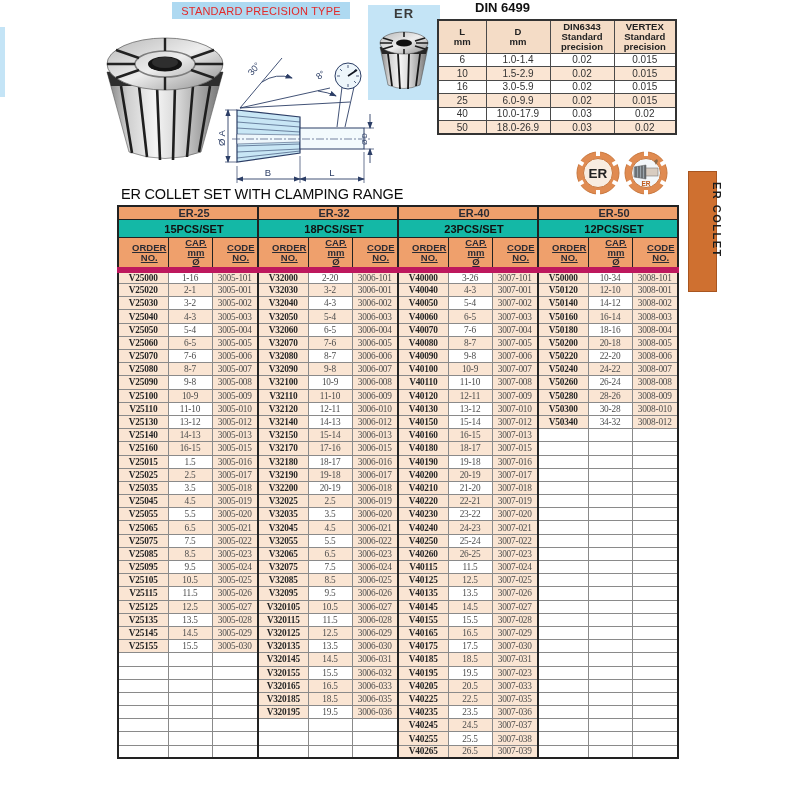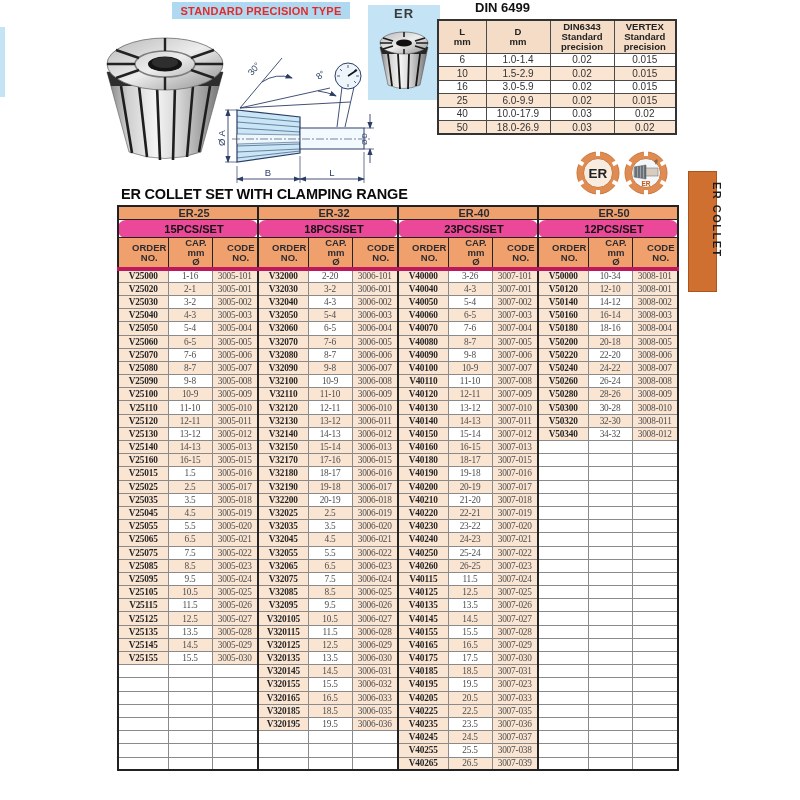--- a/index.html
+++ b/index.html
@@ -3,21 +3,21 @@
 <meta charset="utf-8">
 <style>
   * { margin:0; padding:0; box-sizing:border-box; }
   html,body { width:800px; height:800px; }
   body { font-family:"Liberation Sans", sans-serif; background:#ffffff; position:relative; overflow:hidden; }
   .page { position:absolute; inset:0; width:800px; height:800px; background:#fff; }
 
   
   .blue-sliver { position:absolute; left:0; top:27px; width:5px; height:70px; background:#c4e4f6; }
   .precision-label { position:absolute; left:172px; top:2px; width:178px; height:17px;
-    background:#aed9f1; color:#e22a2a; font-weight:bold; font-size:11px; letter-spacing:.2px;
+    background:#aed9f1; color:#e22a2a; font-weight:normal; font-size:11px; letter-spacing:.2px;
     display:flex; align-items:center; justify-content:center; }
   .din-title { position:absolute; left:475px; top:0px; font-size:13px; font-weight:bold; color:#111; }
 
   .photo-wrap { position:absolute; left:97px; top:22px; width:136px; height:142px; }
   .draw-wrap  { position:absolute; left:218px; top:50px; width:160px; height:145px; }
 
   .er-box { position:absolute; left:368px; top:5px; width:72px; height:95px; background:#c4e4f6; }
   .er-box .er-label { position:absolute; top:1px; left:0; width:100%; text-align:center;
      font-size:13px; font-weight:bold; color:#3a3a3a; letter-spacing:1px; }
   .er-box svg { position:absolute; left:8px; top:18px; }
@@ -39,38 +39,38 @@
   #badge-collet { left:624px; top:151px; }
 
   
   .side-tab { position:absolute; left:688px; top:171px; width:29px; height:121px;
      background:#cf7030; border:1px solid #a85520; }
   .side-tab span { position:absolute; left:0; top:6px; width:100%; height:100%;
      writing-mode:vertical-rl; text-align:left; font-size:11px; font-weight:bold; color:#1d1d1d;
      letter-spacing:1.5px; padding-top:4px; display:block; margin-left:7px; }
 
   
-  .section-title { position:absolute; left:121px; top:186px; font-size:14.5px; font-weight:bold;
+  .section-title { position:absolute; left:121px; top:186px; font-size:14.5px; font-weight:normal;
      color:#0b0b0b; letter-spacing:-.2px; }
   .main-table { position:absolute; left:117px; top:205px; width:561px; border-collapse:collapse;
      table-layout:fixed; border:2px solid #222; }
   .main-table th, .main-table td { padding:0; text-align:center; vertical-align:middle;
      overflow:hidden; white-space:nowrap; }
   .main-table th { border:1px solid #222; color:#2b2b33;padding-left:12px; }
   .main-table td { border:1px solid #8a8a8a; }
   .r-grp th { background:#efa06c; font-size:11px; height:13px; font-weight:bold; }
-  .r-set th { background:#ec4899; font-size:11px; height:18px; font-weight:bold; color:#111;border-radius:8px; }
+  .r-set th { background:#14b8a6; font-size:11px; height:18px; font-weight:bold; color:#111; }
   .r-cols th { background:#efa06c; font-size:9.5px; line-height:1.02; white-space:pre-line;
      height:30px; font-weight:bold; }
   .main-table tbody tr { height:13.2px;font-family:Liberation Serif, serif; }
   .main-table tbody td { font-size:9.3px; color:#4c4c4c; letter-spacing:-.2px; background:#fff; }
   .main-table td.order { font-weight:bold; color:#262626; }
   .main-table td.peach { background:#fae5d3; }
   .main-table td.gs, .main-table th.gs { border-left:2px solid #222; }
-  .main-table thead tr.r-cols th { border-bottom:4px solid #be185d; }
+  .main-table thead tr.r-cols th { border-bottom:6px solid #be185d;text-decoration:underline; }
 </style>
 </head>
 <body>
 
 <div class="page">
 
   <div class="blue-sliver"></div>
 
   <div class="precision-label">STANDARD PRECISION TYPE</div>
 
@@ -481,34 +481,20 @@
           <td>12-11</td>
           <td class="peach">3006-010</td>
           <td class="gs order peach">V40130</td>
           <td>13-12</td>
           <td class="peach">3007-010</td>
           <td class="gs order peach">V50300</td>
           <td>30-28</td>
           <td class="peach">3008-010</td>
         </tr>
         <tr>
-          <td class="order peach">V25120</td>
-          <td class="peach">12-11</td>
-          <td class="peach">3005-011</td>
-          <td class="gs order peach">V32130</td>
-          <td class="peach">13-12</td>
-          <td class="peach">3006-011</td>
-          <td class="gs order peach">V40140</td>
-          <td class="peach">14-13</td>
-          <td class="peach">3007-011</td>
-          <td class="gs order peach">V50320</td>
-          <td class="peach">32-30</td>
-          <td class="peach">3008-011</td>
-        </tr>
-        <tr>
           <td class="order peach">V25130</td>
           <td>13-12</td>
           <td class="peach">3005-012</td>
           <td class="gs order peach">V32140</td>
           <td>14-13</td>
           <td class="peach">3006-012</td>
           <td class="gs order peach">V40150</td>
           <td>15-14</td>
           <td class="peach">3007-012</td>
           <td class="gs order peach">V50340</td>

